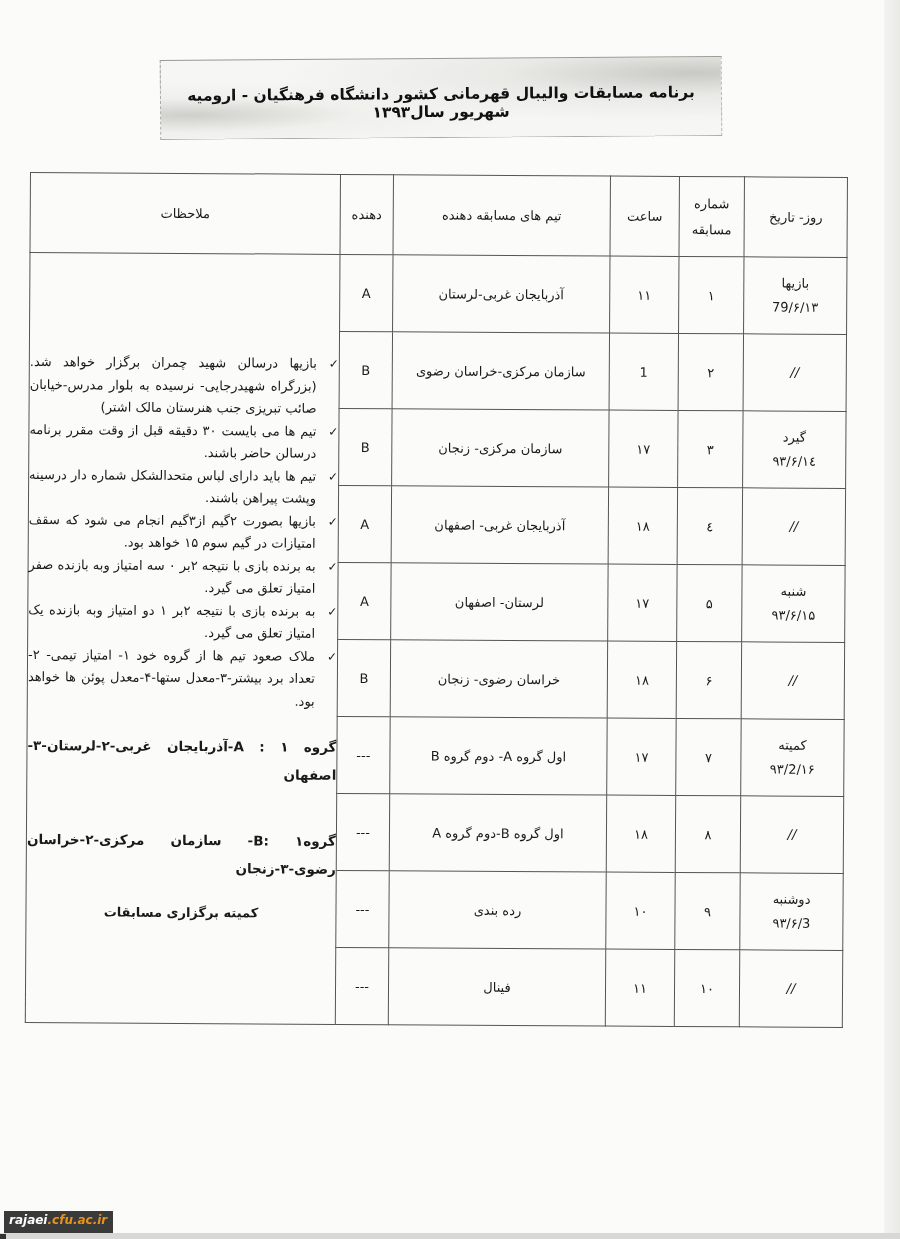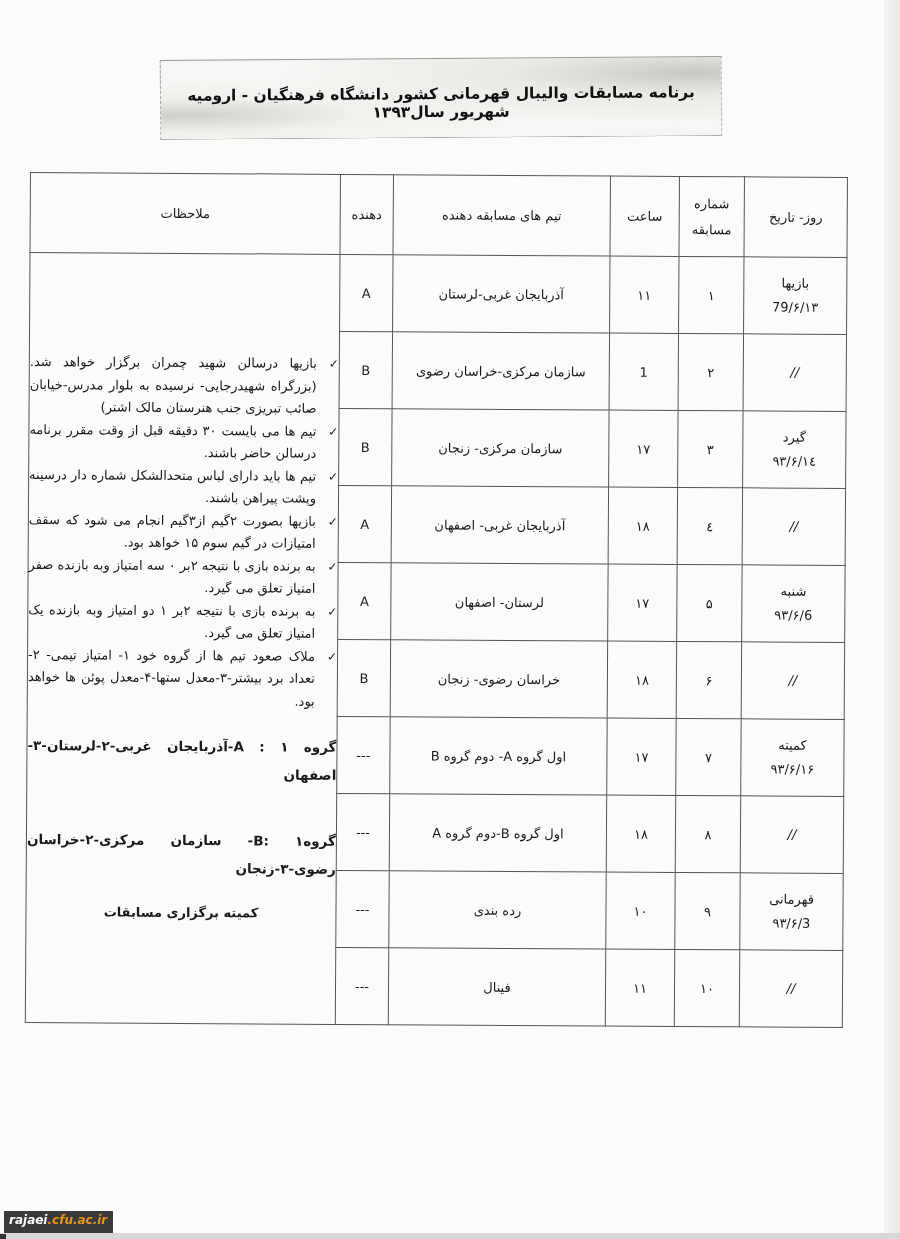--- a/index.html
+++ b/index.html
@@ -149,62 +149,62 @@
         </td>
     <td class="c-num">٤</td>
     <td class="c-time">۱۸</td>
     <td class="c-teams">آذربایجان غربی- اصفهان</td>
     <td class="c-group">A</td>
   </tr>
 
   <tr class="match-row">
     <td class="c-date">
           <div>شنبه</div>
-          <div>۹۳/۶/6</div>
+          <div>۹۳/۶/۱۵</div>
         </td>
     <td class="c-num">۵</td>
     <td class="c-time">۱۷</td>
     <td class="c-teams">لرستان- اصفهان</td>
     <td class="c-group">A</td>
   </tr>
 
   <tr class="match-row">
     <td class="c-date">
           <div class="ditto">//</div>
         </td>
     <td class="c-num">۶</td>
     <td class="c-time">۱۸</td>
     <td class="c-teams">خراسان رضوی- زنجان</td>
     <td class="c-group">B</td>
   </tr>
 
   <tr class="match-row">
     <td class="c-date">
           <div>کمیته</div>
-          <div>۹۳/۶/۱۶</div>
+          <div>۹۳/2/۱۶</div>
         </td>
     <td class="c-num">۷</td>
     <td class="c-time">۱۷</td>
     <td class="c-teams">اول گروه A- دوم گروه B</td>
     <td class="c-group">---</td>
   </tr>
 
   <tr class="match-row">
     <td class="c-date">
           <div class="ditto">//</div>
         </td>
     <td class="c-num">۸</td>
     <td class="c-time">۱۸</td>
     <td class="c-teams">اول گروه B-دوم گروه A</td>
     <td class="c-group">---</td>
   </tr>
 
   <tr class="match-row">
     <td class="c-date">
-          <div>قهرمانی</div>
+          <div>دوشنبه</div>
           <div>۹۳/۶/3</div>
         </td>
     <td class="c-num">۹</td>
     <td class="c-time">۱۰</td>
     <td class="c-teams">رده بندی</td>
     <td class="c-group">---</td>
   </tr>
 
   <tr class="match-row">
     <td class="c-date">

